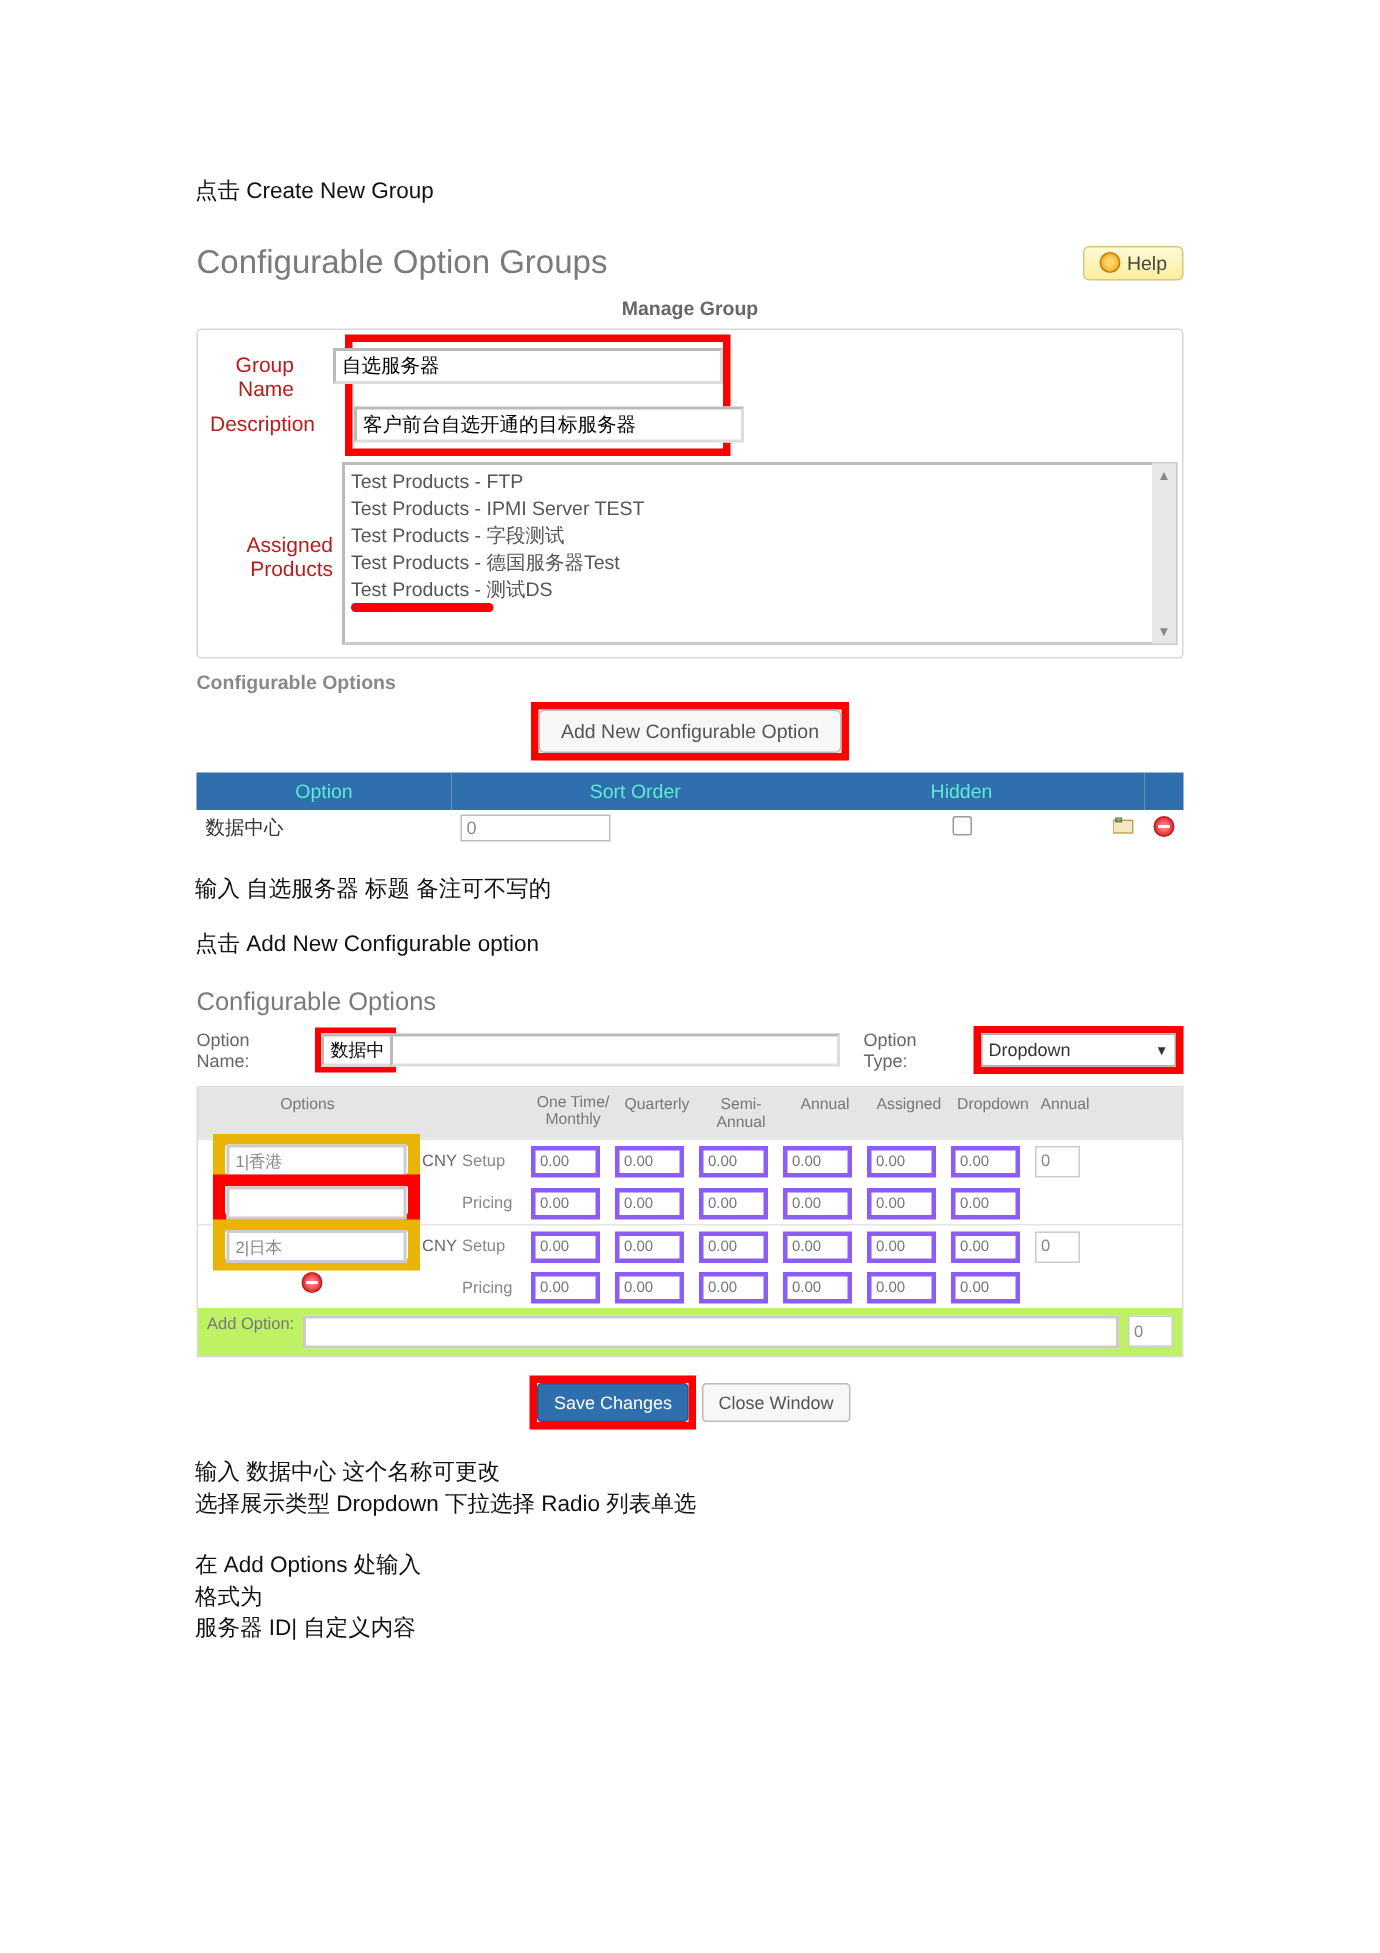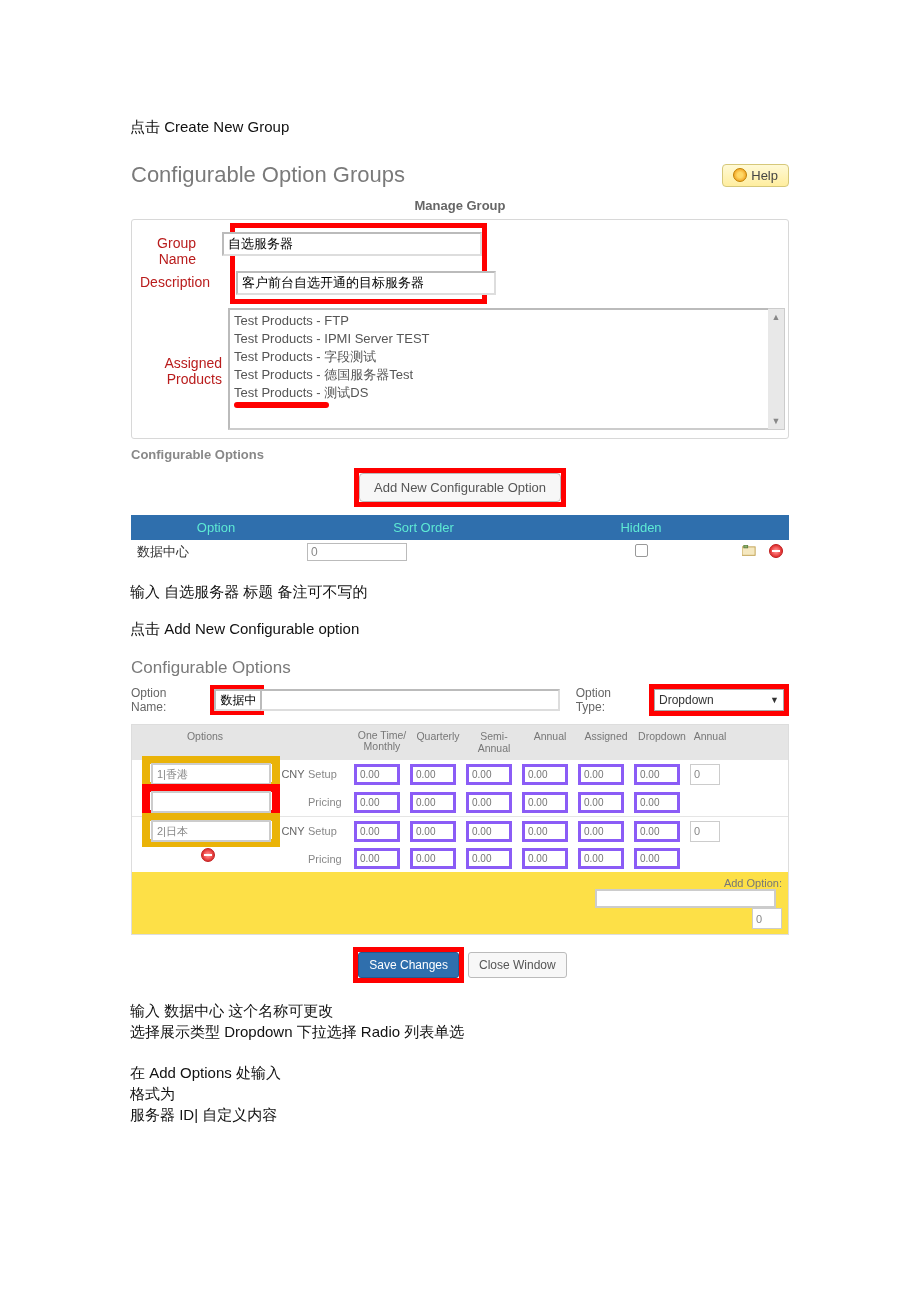--- a/index.html
+++ b/index.html
@@ -98,21 +98,21 @@
   .pg-row { display: flex; align-items: center; padding: 3px 0; }
   .pg-row .col-opt { padding-left: 6px; }
   .opt-input { width: 120px; height: 22px; border: 2px solid #ccc; font-size: 11px; padding: 0 4px; color: #888; }
   .opt-redbox { border: 8px solid #eab308; padding: 1px; margin-left: 4px; }
   .cur-txt { font-size: 11px; color: #666; text-align: center; }
   .lbl-txt { font-size: 11px; color: #888; }
   .price-inp { width: 46px; height: 21px; border: 3px solid #8b5cf6; font-size: 10px; padding: 0 3px; color: #b5b5b5; }
   .ord-inp { width: 30px; height: 21px; border: 1px solid #ccc; font-size: 11px; padding: 0 3px; color: #888; text-align: left; }
   .del-row { text-align: center; margin: -2px 0 2px; }
 
-  .addopt-row { display: flex; align-items: flex-end; background: #fde047; padding: 5px 6px; font-size: 11px; color: #777; flex-direction: column; }
+  .addopt-row { display: flex; align-items: flex-start; background: #bef264; padding: 5px 6px; font-size: 11px; color: #777; }
   .addopt-inp { flex: 1; height: 22px; border: 2px solid #ccc; margin: 0 6px; }
   .addopt-ord { width: 30px; height: 21px; border: 1px solid #ccc; font-size: 11px; padding: 0 3px; color: #888; }
 
   .btn-row { display: flex; justify-content: center; gap: 0; margin-top: 12px; }
   .save-wrap { border: 5px solid #ff0000; display: inline-block; }
   .save-btn { background: #2f6fad; border: 1px solid #245a90; color: #fff; font-size: 12px; padding: 5px 10px; border-radius: 3px; }
   .close-btn { background: #f7f7f7; border: 1px solid #bbb; color: #555; font-size: 12px; padding: 5px 10px; border-radius: 3px; margin-left: 4px; align-self: center; }
 </style>
 </head>
 <body>

